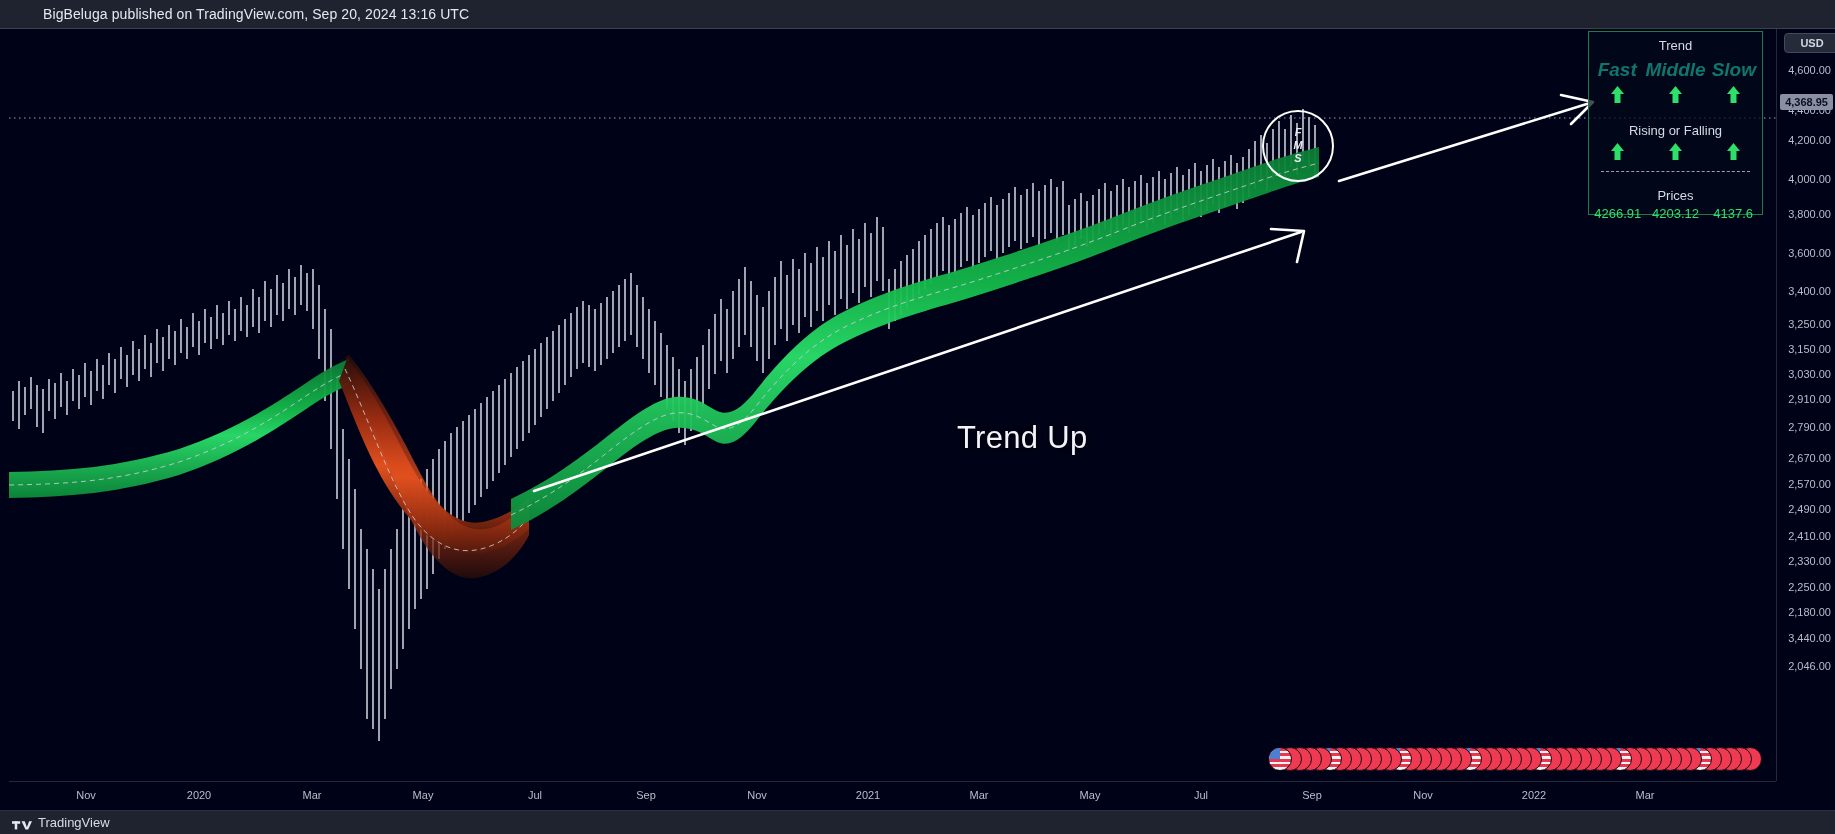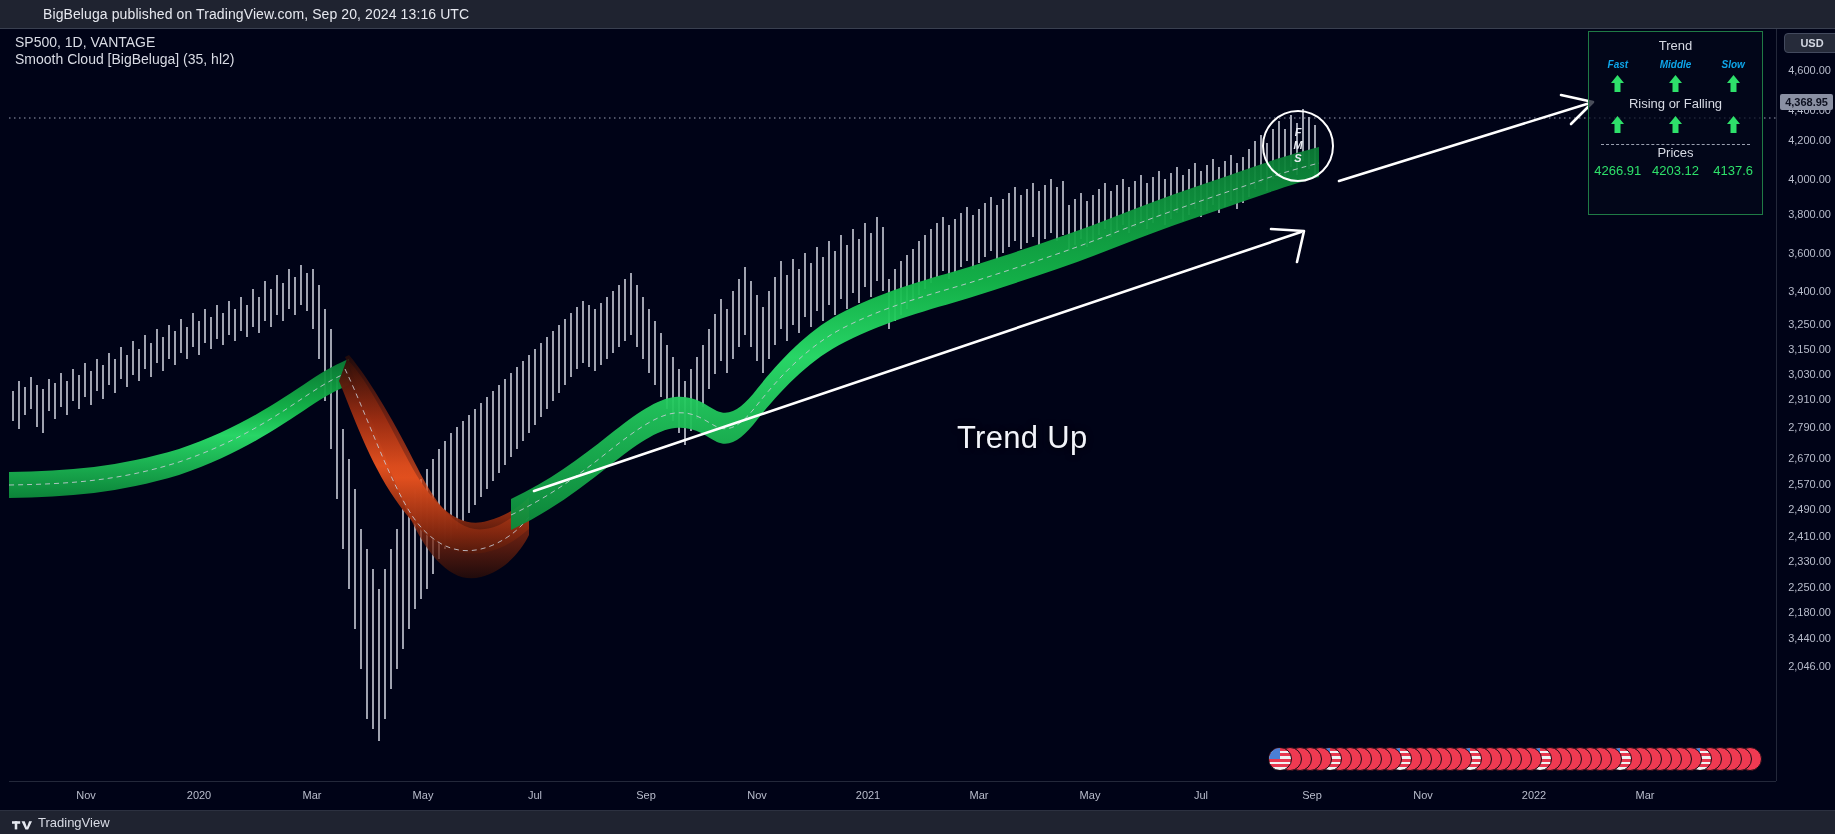--- a/index.html
+++ b/index.html
@@ -78,28 +78,28 @@
   .ind-panel{
     position:absolute; left:1588px; top:31px; width:175px; height:184px;
     border:1px solid #1f7a45; background:rgba(3,8,26,.72);
   }
   .ind-title{
     text-align:center; font-size:13px; color:#d7dae4;
     margin-top:6px;
   }
   .ind-hdr{ display:flex; margin-top:6px; }
   .ind-hdr > div{
-    flex:1; text-align:center; font-size:10px; font-weight:bold;
-    font-style:italic; color:#0ea5e9;
+    flex:1; text-align:center; font-size:19px; font-weight:bold;
+    font-style:italic; color:#0f766e;
   }
   .ind-arrows{ display:flex; margin-top:5px; }
   .ind-arrows > div{ flex:1; text-align:center; }
   .arr-up{ display:inline-block; }
   .ind-sub{
-    text-align:center; font-size:13px; color:#d7dae4; margin-top:0;
+    text-align:center; font-size:13px; color:#d7dae4; margin-top:16px;
   }
   .ind-dash{
     margin:7px 12px 0 12px; height:1px;
     border-top:1px dashed #9aa0b0;
   }
   .ind-prices{ display:flex; margin-top:3px; }
   .ind-prices > div{
     flex:1; text-align:center; font-size:13px; color:#2ee06a;
   }
 
@@ -283,24 +283,20 @@
         <line x1="525" y1="462" x2="1292" y2="203"></line>
         <path d="M1262,200 L1295,202 L1288,233"></path>
       </g>
 
       <g stroke="#ffffff" stroke-width="2.6" fill="none" stroke-linecap="round" stroke-linejoin="round">
         <line x1="1330" y1="152" x2="1581" y2="74"></line>
         <path d="M1552,66 L1584,73 L1562,95"></path>
       </g>
     </svg>
 
-    <div class="legend">
-      <div class="legend-line">SP500, 1D, VANTAGE</div>
-      <div class="legend-line">Smooth Cloud [BigBeluga] (35, hl2)</div>
-    </div>
   </div>
 
   <div class="ann-circle"></div>
   <div class="ann-fms">
     <div>F</div>
     <div>M</div>
     <div>S</div>
   </div>
 
   <div class="ann-trendup">Trend Up</div>

